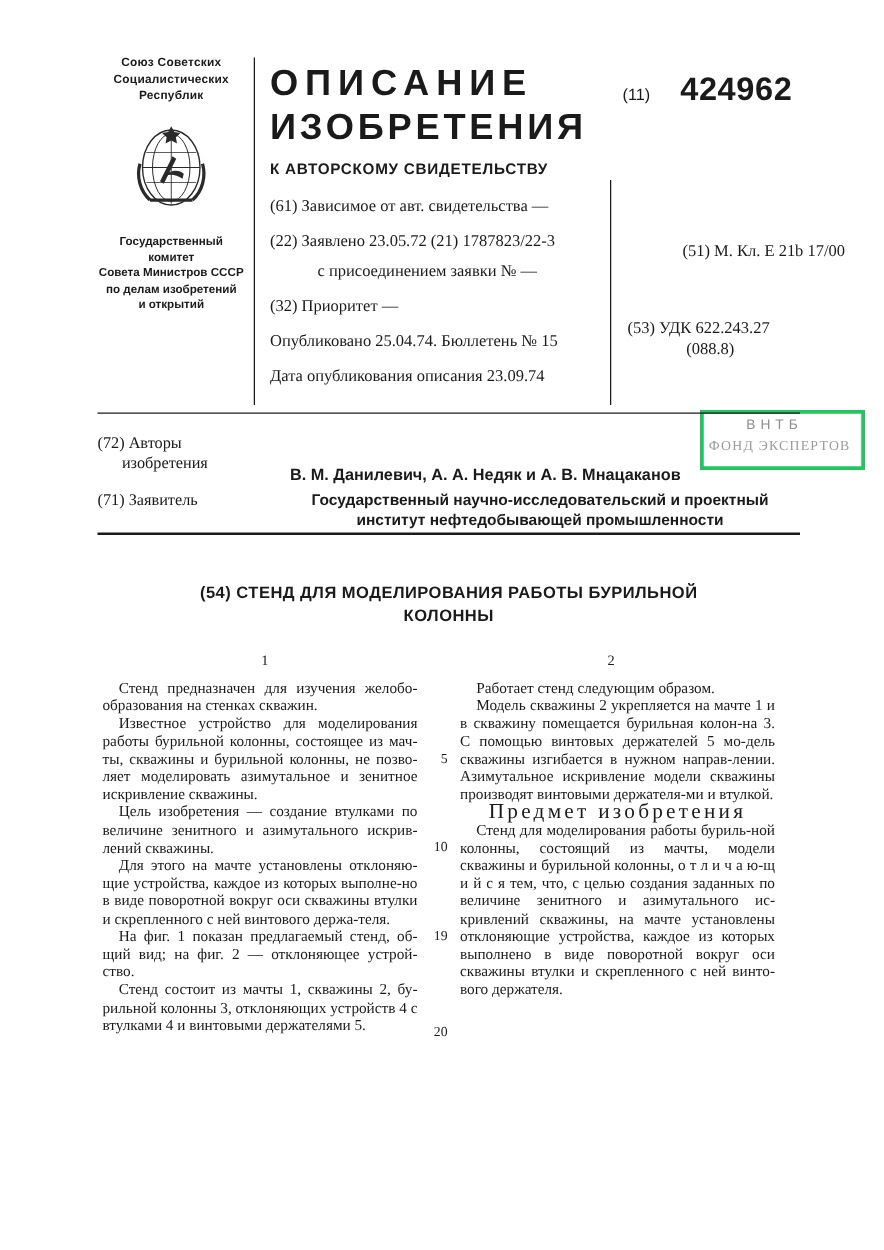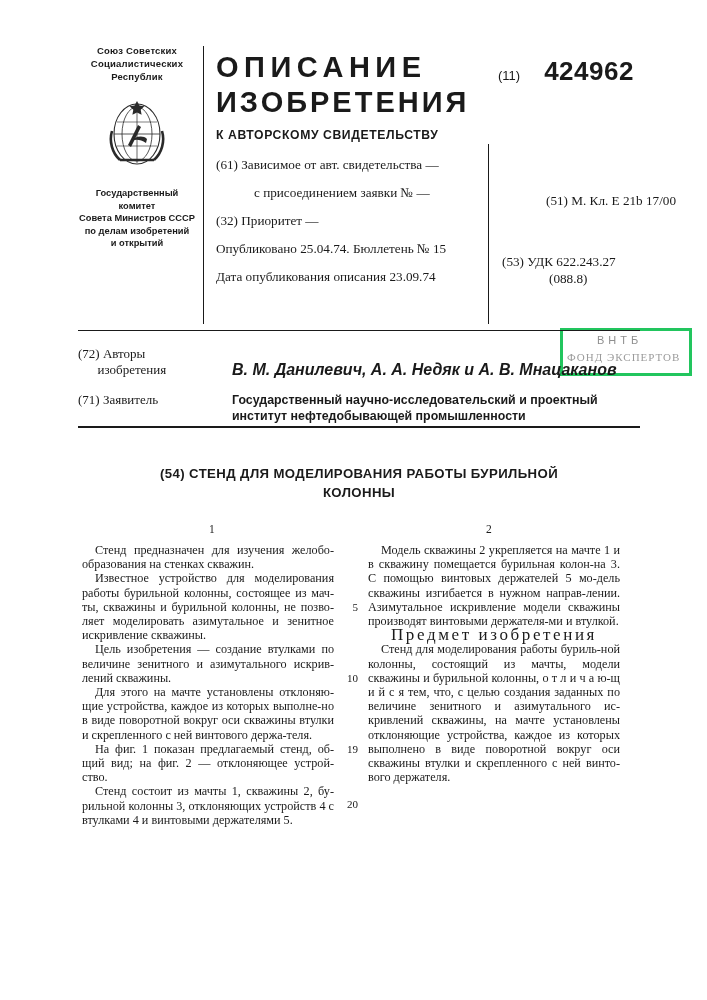--- a/index.html
+++ b/index.html
@@ -161,35 +161,35 @@
     position: absolute;
     left: 0;
     width: 130px;
     line-height: 16px;
   }
   .auth-row1 { position: absolute; left: 0; top: 0; width: 562px; height: 38px;}
   .auth-row2 { position: absolute; left: 0; top: 46px; width: 562px; height: 40px;}
   .auth-names {
     position: absolute;
     left: 154px;
-    top: 15px;
-    font-family: "Liberation Sans", sans-serif;
-    font-size: 16px;
-    font-weight: bold;
-    font-style: italic;
+    top: 26px;
+    font-family: "Liberation Sans", sans-serif;
+    font-size: 13px;
+    font-weight: bold;
   }
   .applicant {
     position: absolute;
     left: 154px;
     top: 0;
     width: 400px;
     font-family: "Liberation Sans", sans-serif;
     font-size: 12.4px;
     font-weight: bold;
     line-height: 16px;
+    text-align: center;
   }
 
   .stamp {
     position: absolute;
     left: 560px;
     top: 328px;
     width: 126px;
     height: 42px;
     border: 3px solid #22c55e;
     overflow: hidden;
@@ -312,20 +312,21 @@
       <div class="t-izobret">ИЗОБРЕТЕНИЯ</div>
       <div class="t-kavt">К АВТОРСКОМУ СВИДЕТЕЛЬСТВУ</div>
     </div>
 
     <div class="num-block">
       <span class="n11">(11)</span><span class="patno">424962</span>
     </div>
 
     <div class="fields">
       <div class="row">(61) Зависимое от авт. свидетельства  —</div>
+      <div class="row tight">(22) Заявлено 23.05.72 (21) 1787823/22-3</div>
       <div class="row sub">с присоединением заявки №   —</div>
       <div class="row">(32) Приоритет  —</div>
       <div class="row">Опубликовано 25.04.74. Бюллетень № 15</div>
       <div class="row">Дата опубликования описания 23.09.74</div>
     </div>
 
     <div class="rfields">
       <div class="row">(51) М. Кл. Е 21b 17/00</div>
       <div>(53) УДК 622.243.27</div>
       <div class="udk-sub">(088.8)</div>
@@ -366,22 +367,23 @@
     <p>Цель изобретения — создание  втулками по величине зенитного и азимутального искрив-лений скважины.</p>
     <p>Для этого на мачте установлены отклоняю-щие устройства, каждое из которых выполне-но в виде поворотной вокруг оси скважины втулки и скрепленного с ней винтового держа-теля.</p>
     <p>На фиг. 1 показан предлагаемый стенд, об-щий вид; на  фиг. 2 — отклоняющее  устрой-ство.</p>
     <p>Стенд состоит из мачты 1, скважины 2, бу-рильной колонны 3, отклоняющих устройств 4 с втулками 4 и винтовыми держателями 5.</p>
   </div>
 
   <div class="linenums">
     <div style="top:57px">5</div>
     <div style="top:128px">10</div>
     <div style="top:199px">19</div>
-    <div style="top:254px">20</div>
+    <div style="top:276px">20</div>
   </div>
 
   <div class="col col-right">
+    <p>Работает стенд следующим образом.</p>
     <p>Модель скважины 2 укрепляется на мачте 1 и в скважину помещается бурильная колон-на 3. С помощью винтовых держателей 5 мо-дель скважины изгибается в нужном направ-лении. Азимутальное искривление  модели скважины производят винтовыми держателя-ми и втулкой.</p>
     <p class="sect-head noind">Предмет  изобретения</p>
     <p>Стенд для моделирования работы буриль-ной колонны, состоящий из мачты, модели скважины и бурильной колонны,  о т л и ч а ю-щ и й с я  тем, что, с целью создания заданных по величине  зенитного и азимутального  ис-кривлений скважины, на мачте установлены отклоняющие устройства, каждое  из которых выполнено  в виде  поворотной вокруг  оси скважины втулки и скрепленного с ней винто-вого держателя.</p>
   </div>
 
 </div>
 
 </body></html>

